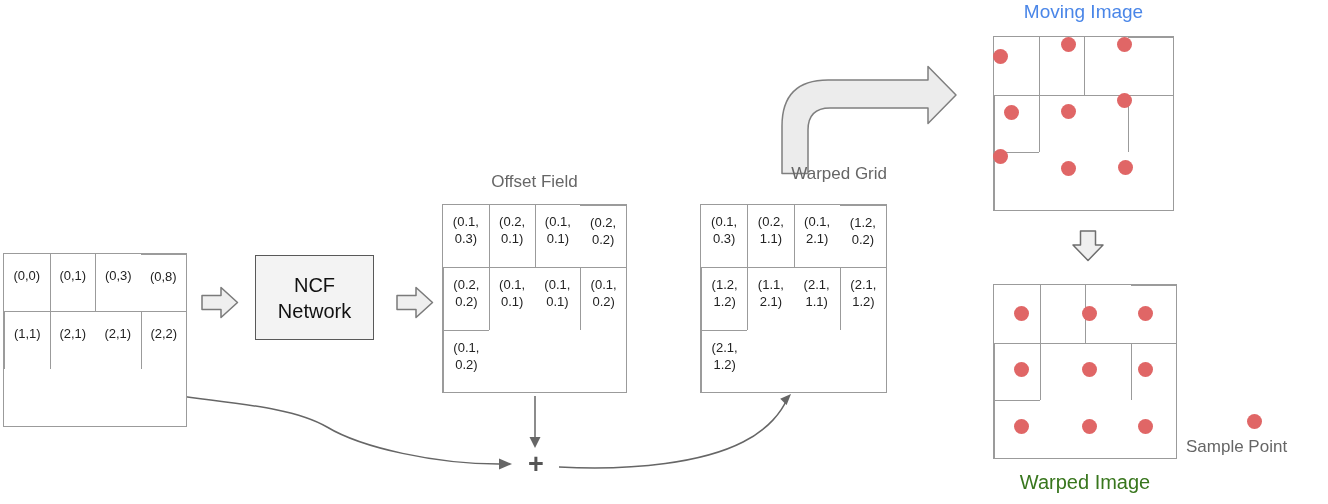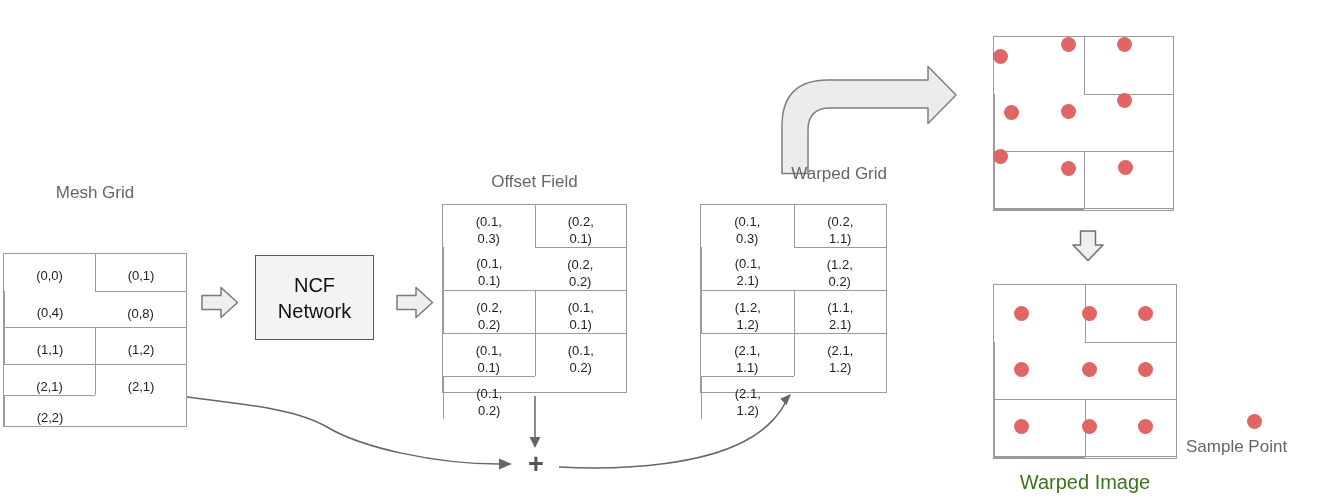--- a/index.html
+++ b/index.html
@@ -1,21 +1,21 @@
 <!DOCTYPE html>
 <html style="--dot: #e06666; --green-label: #38761d; --blue-label: #4a86e8; --title-gray: #666666; --line-gray: #9b9b9b; --arrow-gray: #666666; --box-fill: #f3f3f3; --block-arrow-fill: #ededed;"><head>
 <meta charset="utf-8">
 <style>
   html,body{margin:0;padding:0;background:#fff;}
   #stage{position:relative;width:1328px;height:504px;background:#fff;overflow:hidden;
          font-family:"Liberation Sans",sans-serif;}
   svg{position:absolute;left:0;top:0;pointer-events:none;}
 
   
-  .grid3{position:absolute;display:grid;grid-template-columns:repeat(2,1fr);
+  .grid3{position:absolute;display:grid;grid-template-columns:repeat(4,1fr);
          grid-template-rows:repeat(3,1fr);border:1.5px solid var(--line-gray,#9b9b9b);
          box-sizing:border-box;background:#fff;}
   .grid3 .cell{border-left:1.5px solid var(--line-gray,#9b9b9b);
                border-top:1.5px solid var(--line-gray,#9b9b9b);
                box-sizing:border-box;}
   .grid3 .cell:nth-child(3n+1){border-left:none;}
   .grid3 .cell:nth-child(-n+3){border-top:none;}
   .vtable .cell{font-size:13px;line-height:17px;text-align:center;
                 white-space:pre-line;color:#222;padding-top:8px;}
   .mesh .cell{padding-top:13px;}
@@ -55,39 +55,38 @@
     <path d="M 148 391 C 215 403 288 404 327 427 C 362 448 436 464 499 464" fill="none" stroke="#666" stroke-width="1.5"></path>
     <polygon points="499,458.5 512,464 499,469.5" fill="#666"></polygon>
 
     <path d="M 535 396 L 535 438" fill="none" stroke="#666" stroke-width="1.5"></path>
     <polygon points="529.5,437 540.5,437 535,448" fill="#666"></polygon>
 
     <path d="M 559 467 C 636 471 704 462 743 442 C 769 429 782 411 787 399" fill="none" stroke="#666" stroke-width="1.5"></path>
     <polygon points="791,394 786.6,405 780.2,398.8" fill="#666"></polygon>
   </svg>
 
-  <div class="lbl tbl-title" style="left:3px;top:183px;width:184px;">Mesh Grid</div>
   <div class="lbl tbl-title" style="left:442px;top:172px;width:185px;">Offset Field</div>
   <div class="lbl tbl-title" style="left:700px;top:164px;width:187px;text-align:right;">Warped Grid</div>
+  <div class="lbl blue" style="left:993px;top:1px;width:181px;font-size:19px;text-align:center;">Moving Image</div>
   <div class="lbl green" style="left:993px;top:471px;width:184px;font-size:20px;text-align:center;">Warped Image</div>
   <div class="lbl green" style="left:21px;top:395px;font-size:19px;">Fixed image</div>
   <div class="lbl" style="left:1186px;top:437px;width:142px;font-size:17px;text-align:left;">Sample Point</div>
 
   <div class="ncf-box">NCF
 Network</div>
 
   <div class="plus">+</div>
 
   <div class="grid3 vtable mesh" style="left:3px;top:213px;width:184px;height:174px;margin-top:40px;">
       <div class="cell">(0,0)</div>
       <div class="cell">(0,1)</div>
-      <div class="cell">(0,4)</div>
+      <div class="cell">(0,3)</div>
       <div class="cell">(0,8)</div>
       <div class="cell">(1,1)</div>
-      <div class="cell">(1,2)</div>
       <div class="cell">(2,1)</div>
       <div class="cell">(2,1)</div>
       <div class="cell">(2,2)</div>
     </div>
   <div class="grid3 vtable" style="left:442px;top:204px;width:185px;height:189px;">
       <div class="cell">(0.1,
 0.3)</div>
       <div class="cell">(0.2,
 0.1)</div>
       <div class="cell">(0.1,

